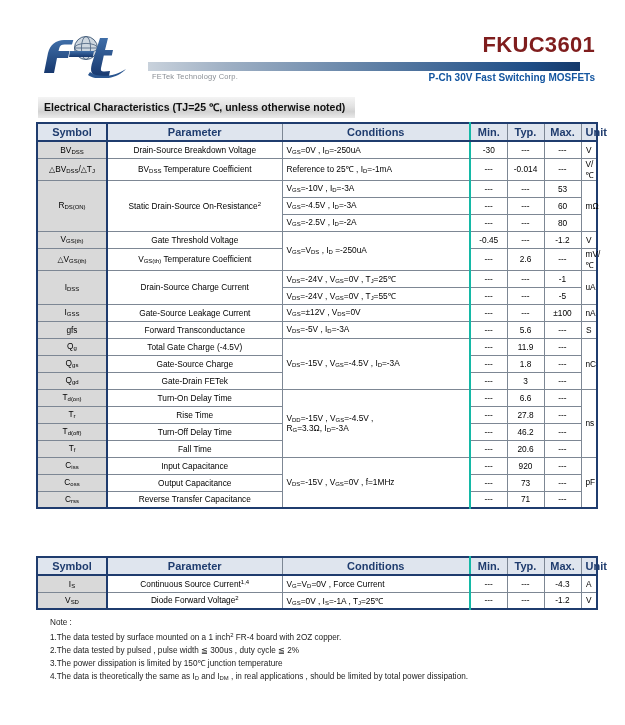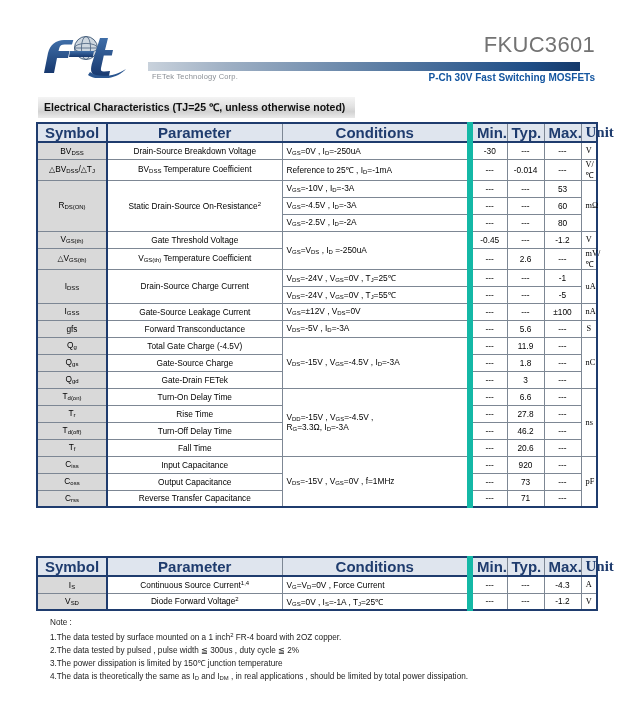--- a/index.html
+++ b/index.html
@@ -24,21 +24,21 @@
     position: absolute; left: 148px; top: 62px;
     width: 432px; height: 9px;
     background: linear-gradient(to right,#c9d2dc 0%, #9fb0c4 18%, #5a7ca3 55%, #1f4e87 88%, #15396a 100%);
   }
   .corpname {
     position: absolute; left: 152px; top: 72px;
     font-size: 7.5px; color: #8a8f95; letter-spacing: .2px;
   }
   .partno {
     position: absolute; right: 30px; top: 32px;
-    font-size: 22px; font-weight: normal; color: #737373;
+    font-size: 22px; font-weight: bold; color: #7f1d1d;
     letter-spacing: .3px;
   }
   .subtitle {
     position: absolute; right: 30px; top: 72px;
     font-size: 10px; font-weight: bold; color: #1456a0;
   }
 
   
   .section-title {
     display: inline-block;
@@ -67,36 +67,36 @@
     font-size: 8.3px;
     padding: 0 4px;
     height: 17px;
     vertical-align: middle;
     font-weight: normal;
   }
   .tbl thead th {
     background: #dfe5ee;
     color: #1f3c6e;
     font-weight: bold;
-    font-size: 15px;
+    font-size: 11px;
     text-align: center;
     height: 18px;
     border-bottom: 2px solid #1f3c6e;
   }
   .c-sym   { width: 70px;  text-align: center; background: #d9d9d9; }
   .c-param { width: 175px; text-align: center; }
   .c-cond  { width: 188px; text-align: left; }
   .c-num   { width: 37px;  text-align: center; }
-  .c-unit  { width: 16px;  text-align: center; font-family: Liberation Serif, serif; }
+  .c-unit  { width: 16px;  text-align: center; }
 
   
   .tbl .c-sym { border-right: 2px solid #1f3c6e; }
   .tbl thead th.c-sym { border-right: 2px solid #1f3c6e; }
   .tbl .c-cond { border-left: 1px solid #7d8794; }
-  .tbl .numgroup-start { border-left: 6px solid #14b8a6; }
+  .tbl .numgroup-start { border-left: 2px solid #14b8a6; }
 
   sub { font-size: 0.72em; vertical-align: -0.22em; }
   sup { font-size: 0.72em; vertical-align: 0.45em; }
   .tri { font-size: 0.95em; }
 
   
   .notes {
     position: absolute; left: 38px; top: 616px;
     width: 560px;
     font-size: 8.2px; line-height: 13.2px; color: #222;

